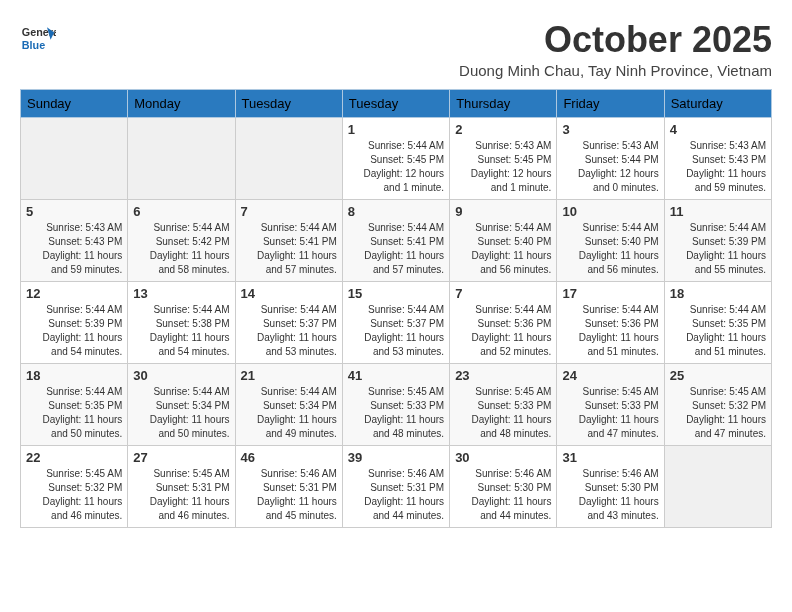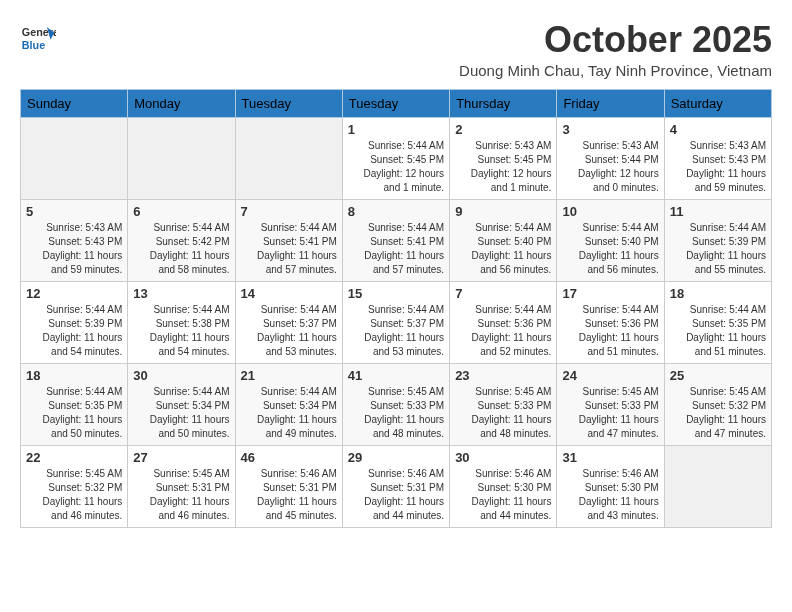--- a/index.html
+++ b/index.html
@@ -316,21 +316,21 @@
 and 46 minutes.</div>
         </td>
         <td>
           <div class="day-number">46</div>
           <div class="cell-text" style="white-space: pre-line;">Sunrise: 5:46 AM
 Sunset: 5:31 PM
 Daylight: 11 hours
 and 45 minutes.</div>
         </td>
         <td>
-          <div class="day-number">29</div>
+          <div class="day-number">39</div>
           <div class="cell-text" style="white-space: pre-line;">Sunrise: 5:46 AM
 Sunset: 5:31 PM
 Daylight: 11 hours
 and 44 minutes.</div>
         </td>
         <td>
           <div class="day-number">30</div>
           <div class="cell-text" style="white-space: pre-line;">Sunrise: 5:46 AM
 Sunset: 5:30 PM
 Daylight: 11 hours

